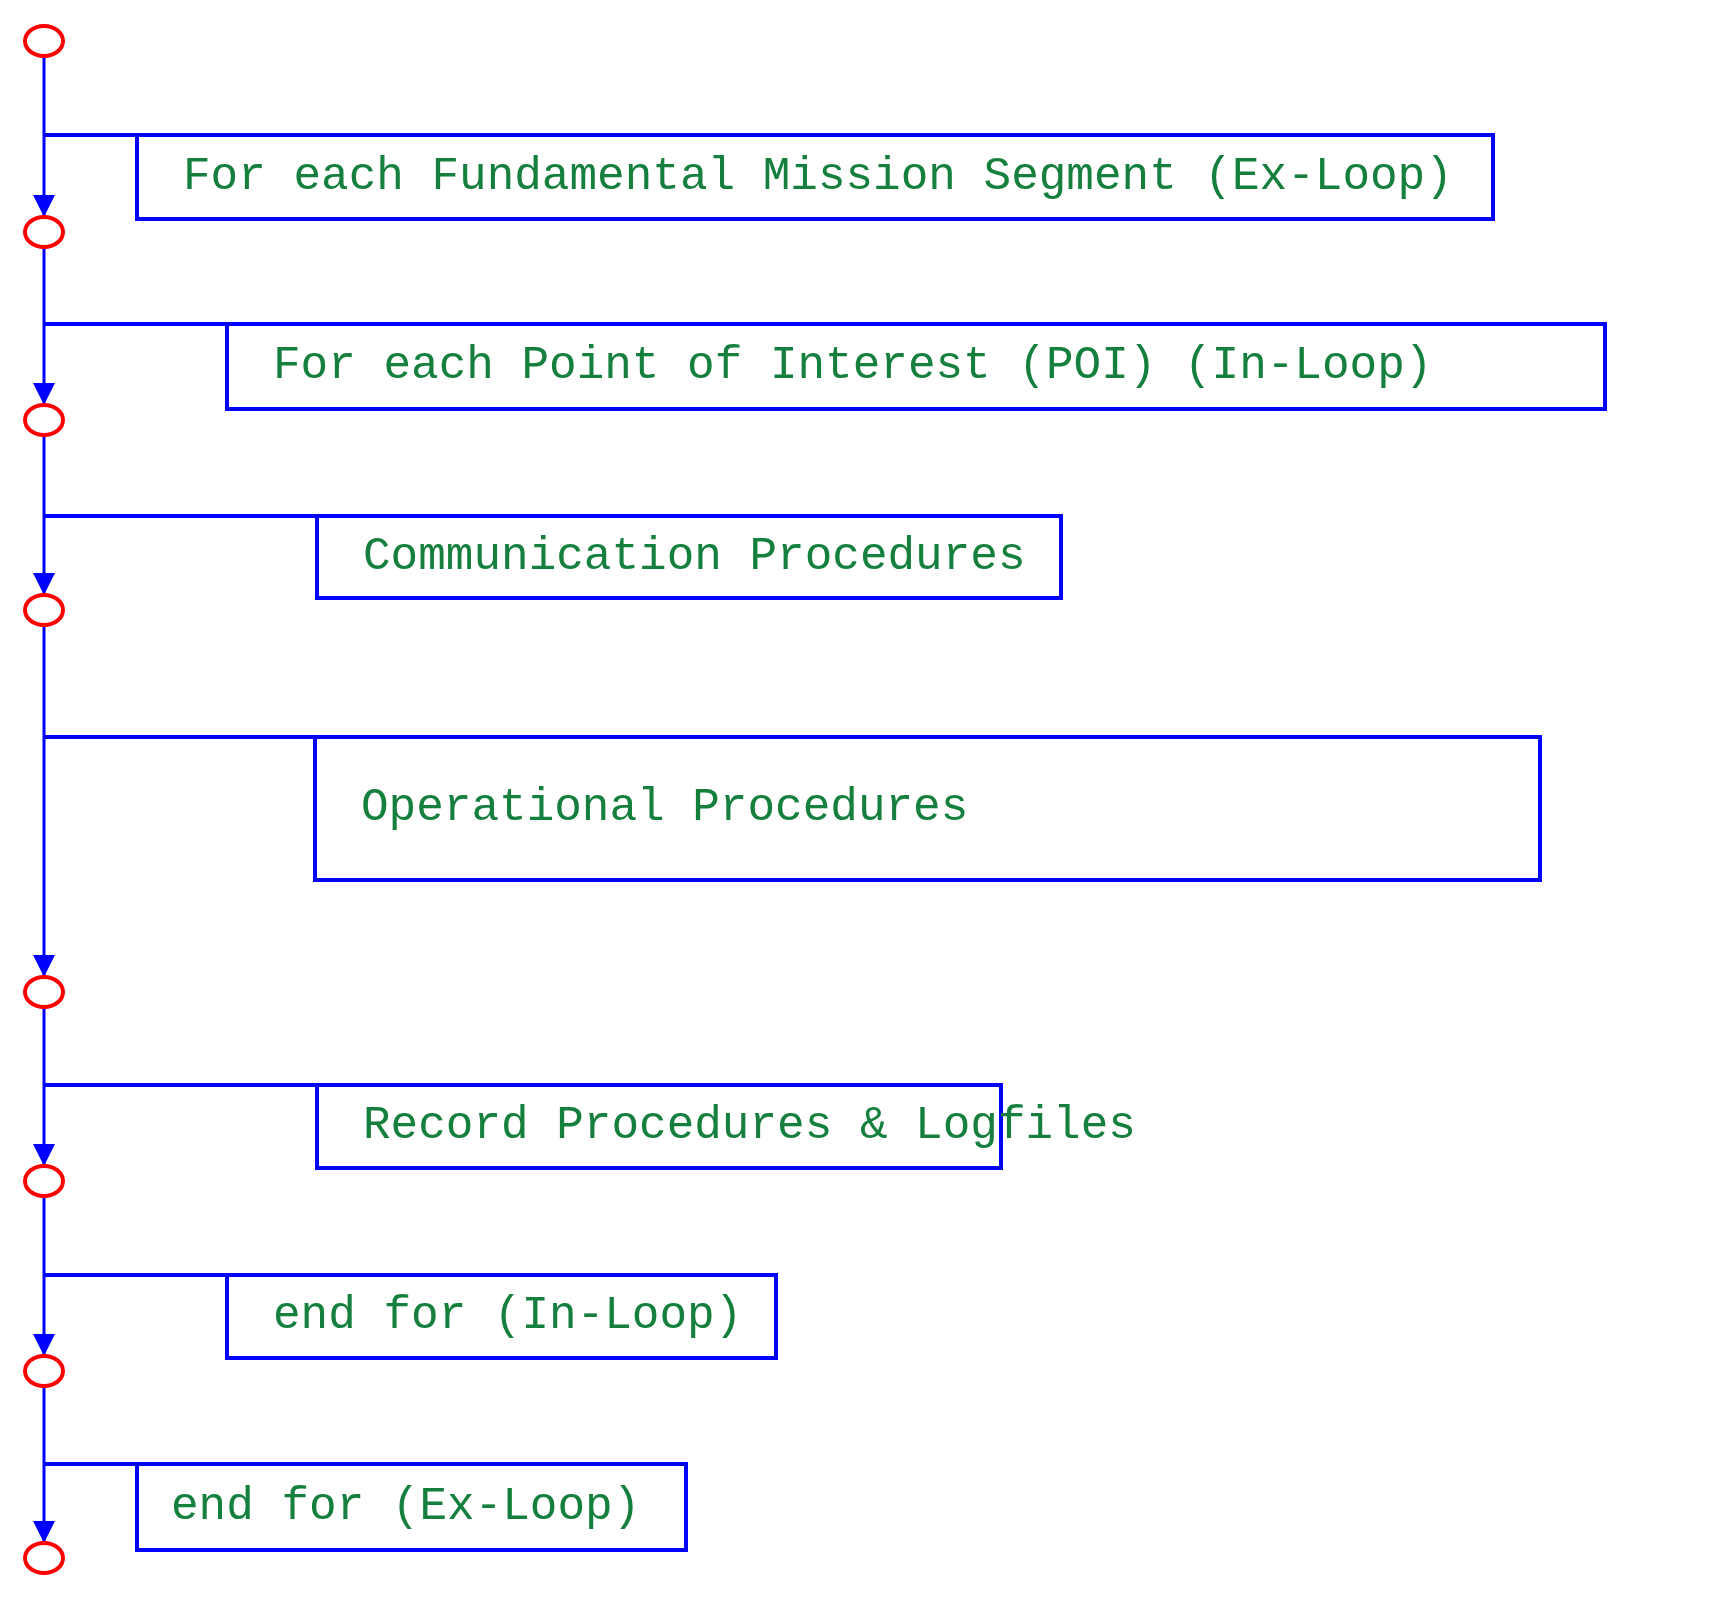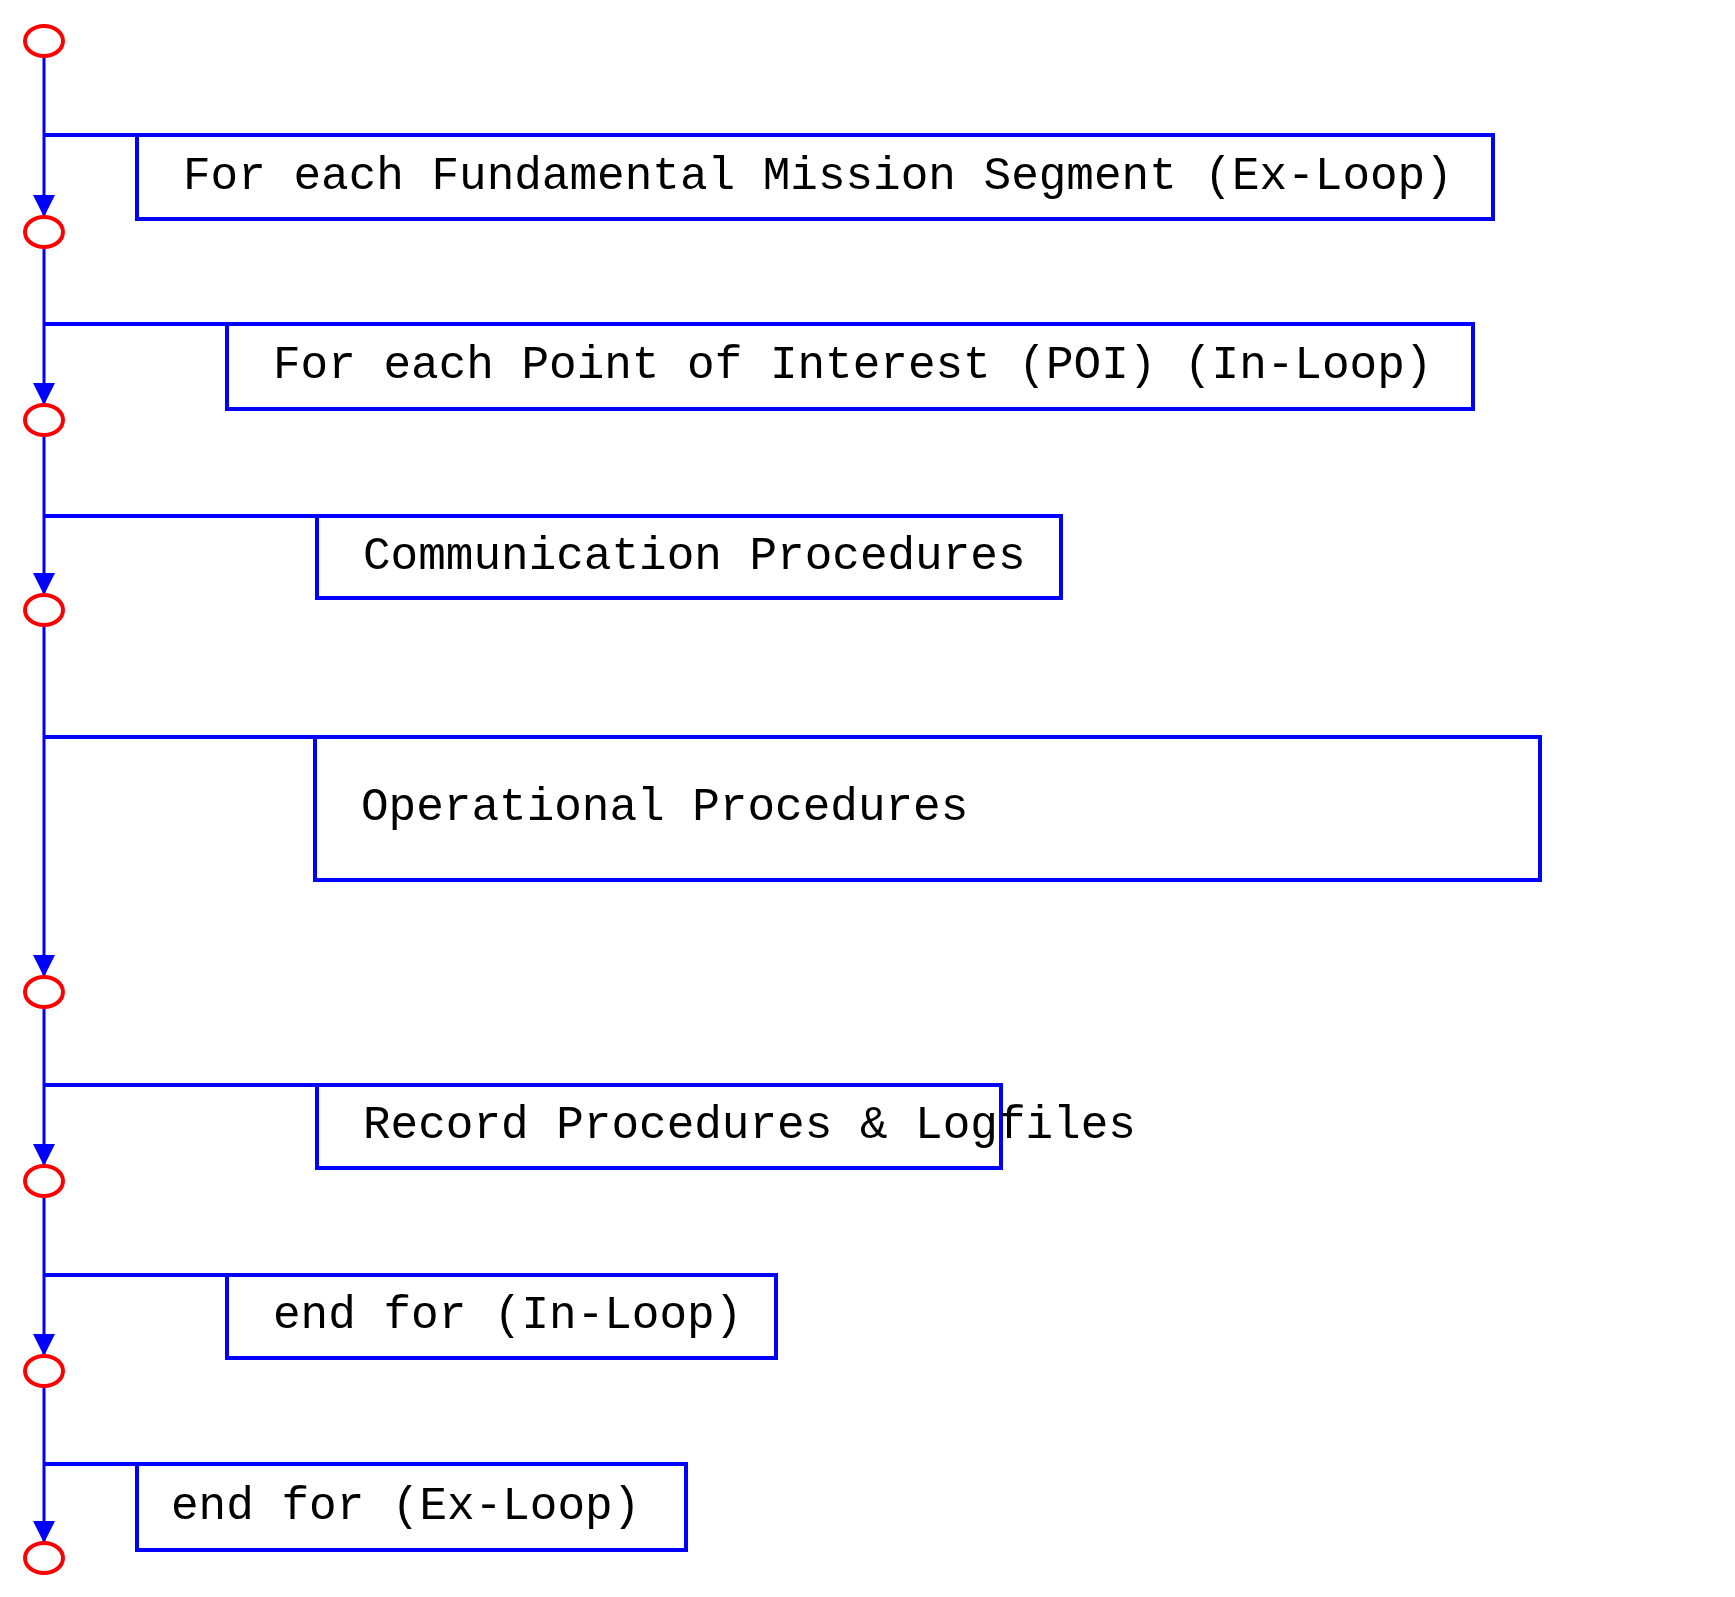--- a/index.html
+++ b/index.html
@@ -24,26 +24,26 @@
     position: absolute;
     box-sizing: border-box;
     background: #ffffff;
     border: 4px solid #0000ff;
     display: flex;
     flex-direction: column;
     justify-content: center;
     padding-left: 44px;
     font-size: 46px;
     line-height: 55px;
-    color: #000000;
+    color: #15803d;
     white-space: nowrap;
   }
   .box span { display: block; }
   .b1 { left: 135px; top: 133px;  width: 1360px; height: 88px;  }
-  .b2 { left: 225px; top: 322px;  width: 1250px; height: 89px;  }
+  .b2 { left: 225px; top: 322px;  width: 1382px; height: 89px;  }
   .b3 { left: 315px; top: 514px;  width: 748px;  height: 86px;  }
   .b4 { left: 313px; top: 735px;  width: 1229px; height: 147px; }
   .b5 { left: 315px; top: 1083px; width: 688px;  height: 87px;  }
   .b6 { left: 225px; top: 1273px; width: 553px;  height: 87px;  }
   .b7 { left: 135px; top: 1462px; width: 553px;  height: 90px; padding-left: 32px;  }
 </style>
 </head>
 <body>
 
 <div id="canvas">

